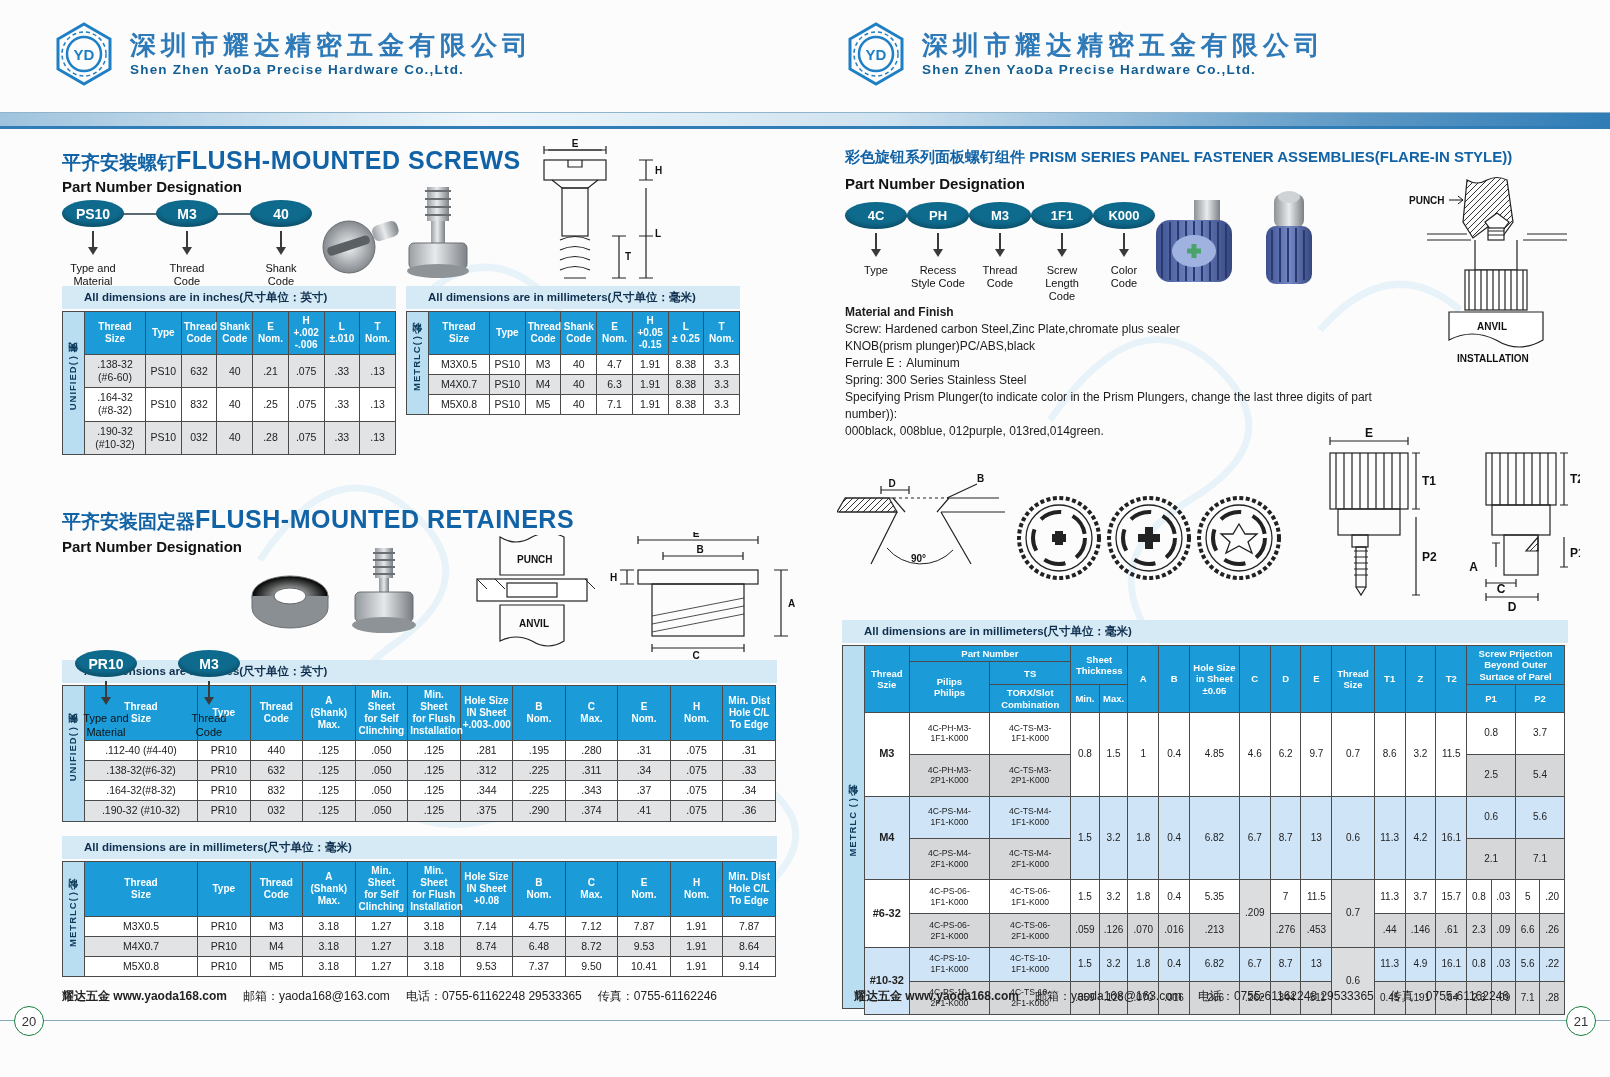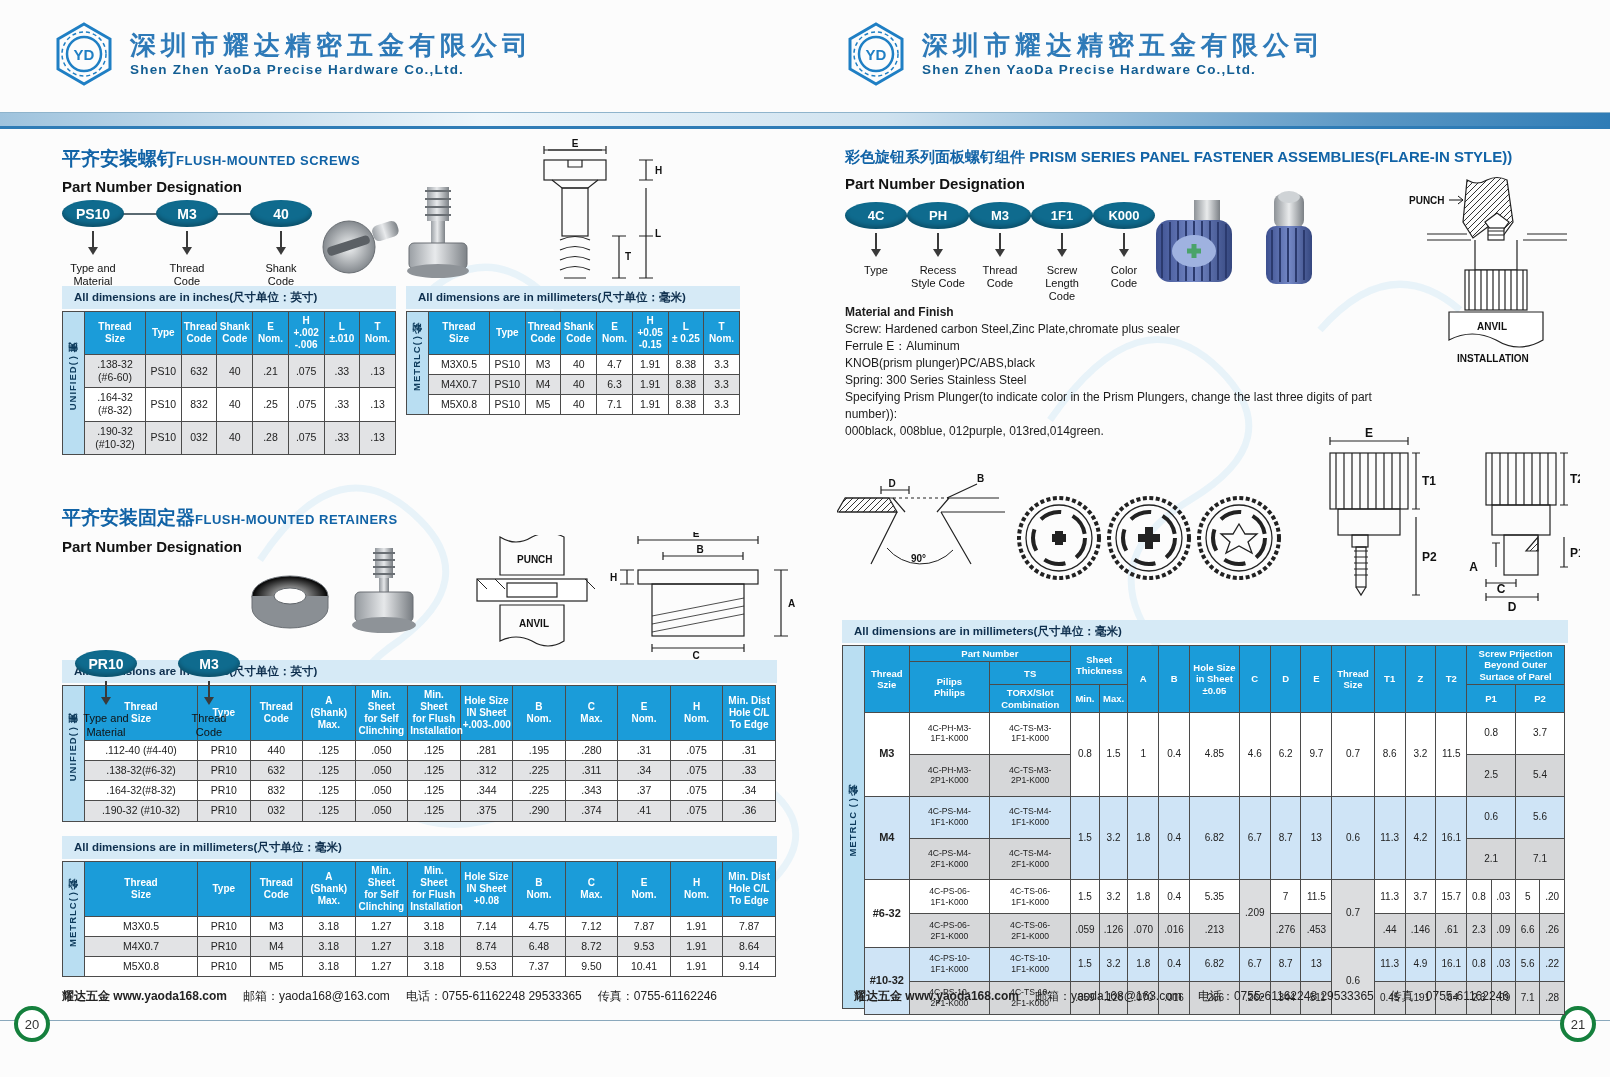--- a/index.html
+++ b/index.html
@@ -16,39 +16,39 @@
   
   .hdr{position:absolute;top:22px;left:12px;display:flex;align-items:center;gap:14px;}
   .hdr .cn{font-size:26px;font-weight:bold;color:#2e7ab8;letter-spacing:5px;line-height:1.15;}
   .hdr .en{font-size:13.5px;font-weight:bold;color:#135e93;letter-spacing:1.2px;margin-top:2px;}
   .divider{position:absolute;left:0;right:0;top:112px;height:13px;
      border-top:1px solid #8fb4cc;border-bottom:3px solid #2f7cb6;
      background:linear-gradient(90deg,#9fc3dd,#eef6fb 30%,#cfe2ef 55%,#5b97c4 85%,#2f7cb6);}
 
   
   .stitle{font-weight:bold;color:#1163a6;white-space:nowrap;}
-  .stitle .cnp{font-size:19px;} .stitle .enp{font-size:13px;letter-spacing:.5px;}
+  .stitle .cnp{font-size:19px;} .stitle .enp{font-size:25px;letter-spacing:.5px;}
   .rtitle{font-weight:bold;color:#1163a6;font-size:15px;white-space:nowrap;}
   .pnlab{font-size:15px;font-weight:bold;color:#111;}
 
   
   .pnrow{position:relative;display:flex;justify-content:space-between;}
   .pnrow::before{content:"";position:absolute;top:13px;left:28px;right:28px;height:1.5px;background:#5a6a72;}
   .pnnode{display:flex;flex-direction:column;align-items:center;position:relative;z-index:1;}
   .oval{min-width:46px;padding:0 8px;height:27px;border-radius:50%/50%;background:#0f6b8e;
         color:#fff;font-weight:bold;font-size:14px;display:flex;align-items:center;justify-content:center;
         box-shadow:inset 0 -3px 4px rgba(0,0,0,.25);}
   .stem{width:2px;height:16px;background:#3a3a3a;margin-top:4px;}
   .pnarr{width:0;height:0;border:5px solid transparent;border-top:8px solid #3a3a3a;}
   .plbl{font-size:11px;color:#111;text-align:center;white-space:pre-line;line-height:1.2;margin-top:2px;}
 
   
   .tblwrap{position:absolute;}
   .unitbar{background:#d6eaf6;color:#0e2f4e;font-weight:bold;font-size:11.5px;
-           padding:4px 12px;margin-bottom:2px;}
+           padding:4px 22px;margin-bottom:2px;}
   .tflex{display:flex;align-items:stretch;}
   .side{width:21px;background:#b9def2;border:1px solid #4b4b4b;border-right:none;
         display:flex;align-items:center;justify-content:center;}
   .side span{writing-mode:vertical-rl;transform:rotate(180deg);font-size:9.5px;font-weight:bold;
         color:#0d3b5c;letter-spacing:1px;white-space:nowrap;}
   table.dtable{border-collapse:collapse;background:#fff;}
   .dtable th{background:#1b9cd9;color:#fff;font-weight:bold;font-size:10px;padding:3px 2px;
         border:1px solid #4b4b4b;white-space:pre-line;line-height:1.2;}
   .dtable td{border:1px solid #4b4b4b;text-align:center;font-size:10.5px;padding:3px 2px;
         background:#fff;white-space:pre-line;line-height:1.25;}
@@ -73,21 +73,21 @@
   .bigt tr.gb td.thr{background:#cfe4f6;}
 
   
   .matt{font-size:12px;line-height:17px;color:#1c1c1c;}
   .matt .mt{font-weight:bold;}
 
   
   .foot{position:absolute;top:988px;left:22px;right:10px;display:flex;gap:16px;font-size:12px;color:#222;white-space:nowrap;}
   .foot .b{font-weight:bold;}
   .bline{position:absolute;left:0;right:0;top:1020px;border-top:1px solid #8aa8bc;}
-  .pnum{position:absolute;top:1006px;width:28px;height:28px;border:4px solid #15803d;border-radius:50%;
+  .pnum{position:absolute;top:1006px;width:28px;height:28px;border:1px solid #15803d;border-radius:50%;
         background:#fff;display:flex;align-items:center;justify-content:center;font-size:13px;color:#333;}
 
   svg text{font-family:"Liberation Sans",sans-serif;}
   .dimtxt{font-size:12px;font-weight:bold;fill:#111;}
   .smtxt{font-size:10px;font-weight:bold;fill:#111;}
 </style>
 </head>
 <body>
 
 <svg class="wm" width="1610" height="1077">
@@ -693,22 +693,22 @@
     </g>
     <text class="smtxt" x="52" y="32">PUNCH</text>
     <path d="M92 28 h14 l-5 -4 m5 4 l-5 4" stroke="#111" fill="none"></path>
     <text class="smtxt" x="120" y="158">ANVIL</text>
     <text class="smtxt" x="100" y="190">INSTALLATION</text>
   </svg>
 
   <div class="abs matt" style="left:13px;top:304px;width:560px;">
     <div class="mt">Material and Finish</div>
     <div>Screw: Hardened carbon Steel,Zinc Plate,chromate plus sealer</div>
+    <div>KNOB(prism plunger)PC/ABS,black</div>
     <div>Ferrule E：Aluminum</div>
-    <div>KNOB(prism plunger)PC/ABS,black</div>
     <div>Spring: 300 Series Stainless Steel</div>
     <div>Specifying Prism Plunger(to indicate color in the Prism Plungers, change the last three digits of part number)):</div>
     <div>000black, 008blue, 012purple, 013red,014green.</div>
   </div>
 
   <svg class="abs" style="left:5px;top:460px;" width="170" height="130" viewBox="0 0 170 130">
     <g stroke="#222" fill="none" stroke-width="1.2">
       <path d="M8 38 h44 l8 14 h-60 z" fill="url(#hatch2)"></path>
       <defs>
           <pattern id="hatch2" width="6" height="6" patternUnits="userSpaceOnUse">

